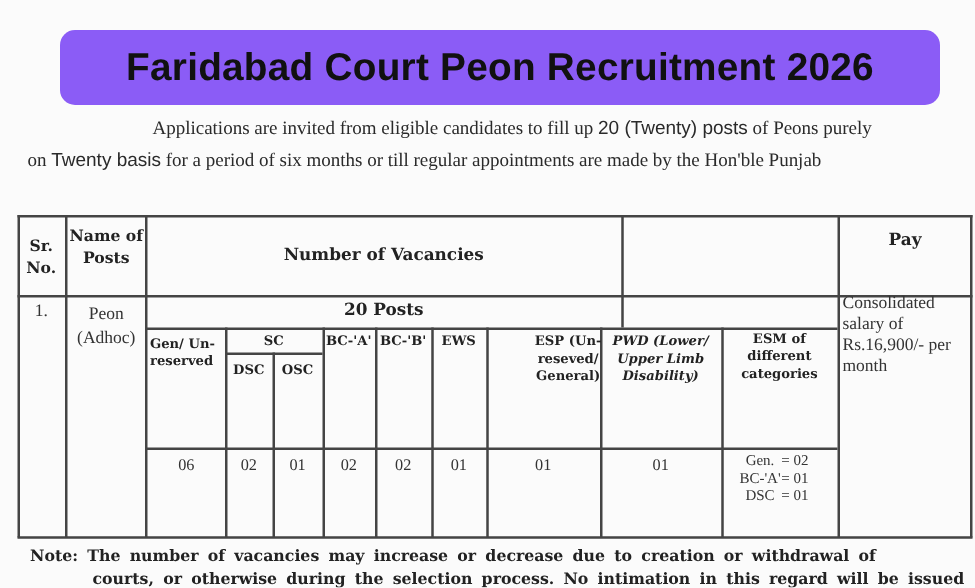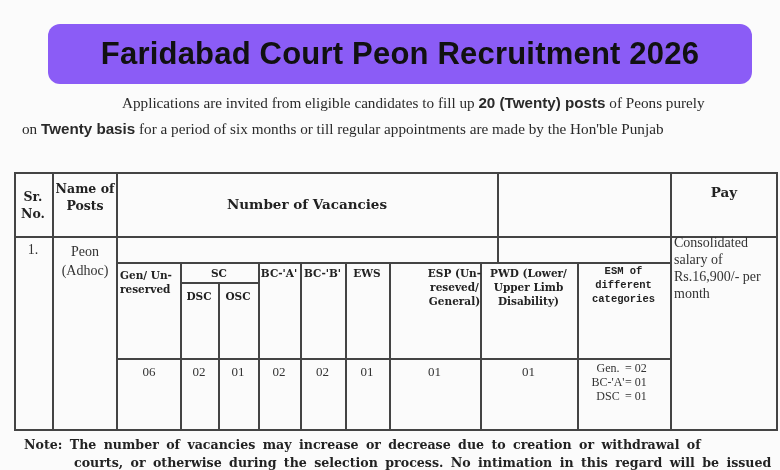--- a/index.html
+++ b/index.html
@@ -1,21 +1,21 @@
 <!DOCTYPE html>
 <html><head>
 <meta charset="utf-8">
 <style>
   html,body{margin:0;padding:0;}
   body{width:780px;height:470px;overflow:hidden;background:#fbfbfb;position:relative;font-family:"DejaVu Serif",serif;color:#222;}
   .banner{position:absolute;left:48px;top:24px;width:704px;height:60px;background:#8b5cf6;border-radius:12px;display:flex;align-items:center;justify-content:center;}
   .banner h1{margin:0;font-family:"Liberation Sans",sans-serif;font-weight:bold;font-size:31px;color:#111;letter-spacing:0.2px;}
   .para{position:absolute;left:22px;top:90px;width:744px;font-family:"Liberation Serif",serif;font-size:15.2px;line-height:26px;color:#2a2a2a;}
   .para .l1{padding-left:100px;display:block;}
-  .para b{font-family:"Liberation Sans",sans-serif;font-weight:bold;}
+  .para b{font-family:"Liberation Sans",sans-serif;font-weight:normal;}
   .tbl{position:absolute;left:14px;top:172px;width:764px;height:258px;padding-left:36px;}
   .ln{position:absolute;background:#444;}
   .h{height:1.5px;}
   .v{width:1.5px;}
   .cell{position:absolute;display:flex;align-items:flex-start;justify-content:center;text-align:center;box-sizing:border-box;}
   .hb{font-family:"DejaVu Serif",serif;font-weight:bold;color:#222;}
   .sm{font-size:10.5px;line-height:14px;}
   .val{font-family:"Liberation Serif",serif;font-size:13px;color:#333;}
   .note{position:absolute;left:24px;top:436px;width:750px;font-family:"DejaVu Serif",serif;font-weight:bold;font-size:12.6px;line-height:18px;color:#222;word-spacing:3px;}
   .note .ind{padding-left:50px;display:block;}
@@ -56,32 +56,33 @@
   <div class="ln v" style="left:656px;top:0;height:258px;"></div>
   <div class="ln v" style="left:762px;top:0;height:258px;"></div>
 
   <div class="cell hb" style="left:0;top:16px;width:38px;font-size:12.5px;line-height:17px;">Sr. No.</div>
   <div class="cell hb" style="left:40px;top:8px;width:62px;font-size:12.5px;line-height:17px;">Name of Posts</div>
   <div class="cell hb" style="left:658px;top:12px;width:104px;font-size:13.5px;">Pay</div>
   <div class="cell hb" style="left:104px;top:24px;width:378px;font-size:13.5px;">Number of Vacancies</div>
 
   <div class="cell val" style="left:0;top:70px;width:38px;font-size:14px;">1.</div>
   <div class="cell val" style="left:40px;top:70px;width:62px;font-size:14px;line-height:19px;">Peon (Adhoc)</div>
+  <div class="cell hb" style="left:104px;top:68px;width:378px;font-size:13.5px;">20 Posts</div>
   <div class="cell val" style="left:660px;top:62px;width:100px;font-size:14px;line-height:17px;text-align:left;justify-content:flex-start;">Consolidated salary of Rs.16,900/- per month</div>
 
   <div class="cell hb sm" style="left:104px;top:96px;width:62px;text-align:left;justify-content:flex-start;padding-left:2px;">Gen/ Un-reserved</div>
   <div class="cell hb sm" style="left:166px;top:94px;width:78px;text-align:right;">SC</div>
   <div class="cell hb sm" style="left:166px;top:117px;width:38px;">DSC</div>
   <div class="cell hb sm" style="left:204px;top:117px;width:40px;">OSC</div>
   <div class="cell hb sm" style="left:244px;top:94px;width:42px;">BC-'A'</div>
   <div class="cell hb sm" style="left:286px;top:94px;width:45px;">BC-'B'</div>
   <div class="cell hb sm" style="left:331px;top:94px;width:44px;">EWS</div>
   <div class="cell hb sm" style="left:395px;top:94px;width:91px;padding:0 4px;">ESP (Un-reseved/ General)</div>
-  <div class="cell hb sm" style="left:466px;top:94px;width:97px;padding:0 6px;">PWD (Lower/ Upper Limb Disability)</div>
-  <div class="cell hb sm" style="left:563px;top:92px;width:93px;padding:0 10px;font-family:Liberation Mono, monospace;">ESM of different categories</div>
+  <div class="cell hb sm" style="left:466px;top:94px;width:97px;padding:0 6px;font-style:italic;">PWD (Lower/ Upper Limb Disability)</div>
+  <div class="cell hb sm" style="left:563px;top:92px;width:93px;padding:0 10px;">ESM of different categories</div>
 
   <div class="cell val" style="left:104px;top:192px;width:62px;">06</div>
   <div class="cell val" style="left:166px;top:192px;width:38px;">02</div>
   <div class="cell val" style="left:204px;top:192px;width:40px;">01</div>
   <div class="cell val" style="left:244px;top:192px;width:42px;">02</div>
   <div class="cell val" style="left:286px;top:192px;width:45px;">02</div>
   <div class="cell val" style="left:331px;top:192px;width:44px;">01</div>
   <div class="cell val" style="left:375px;top:192px;width:91px;">01</div>
   <div class="cell val" style="left:466px;top:192px;width:97px;">01</div>
   <div class="cell val" style="left:563px;top:189px;width:93px;flex-direction:column;align-items:flex-start;padding-left:14px;font-size:12px;line-height:14px;">

